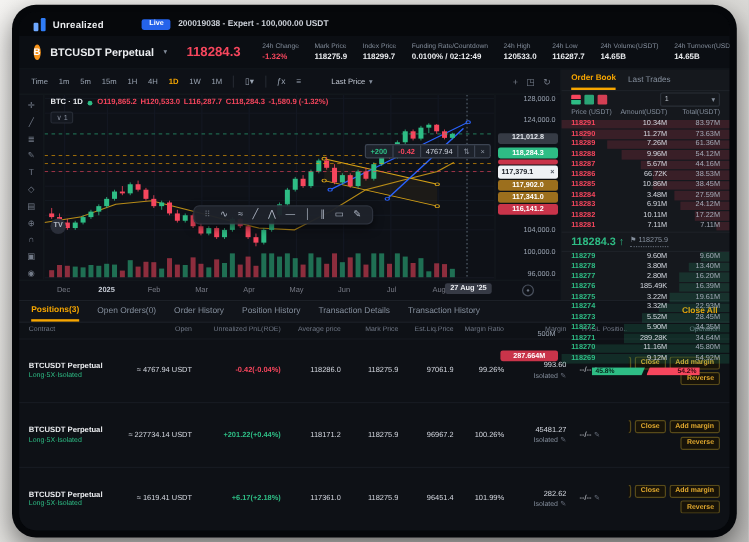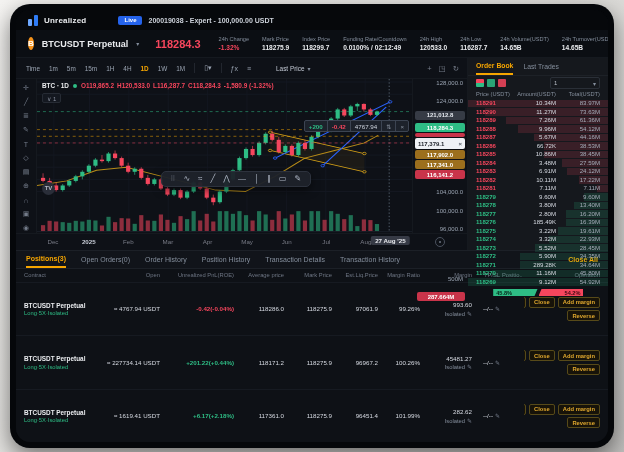--- a/index.html
+++ b/index.html
@@ -610,20 +610,24 @@
                 <span class="a">10.11M</span>
                 <span class="t">17.22M</span>
               </div>
               <div class="brow ask">
                 <div class="depth" style="width: 8%;"></div>
                 <span class="p">118281</span>
                 <span class="a">7.11M</span>
                 <span class="t">7.11M</span>
               </div>
             </div>
+          <div class="bmid">
+            <span class="mp"><span>118284.3</span> <span>↑</span></span>
+            <span class="mk"><span>⚑</span> <span>118275.9</span></span>
+          </div>
           <div class="brows" id="bids">
               <div class="brow bid">
                 <div class="depth" style="width: 17%;"></div>
                 <span class="p">118279</span>
                 <span class="a">9.60M</span>
                 <span class="t">9.60M</span>
               </div>
               <div class="brow bid">
                 <div class="depth" style="width: 24%;"></div>
                 <span class="p">118278</span>

